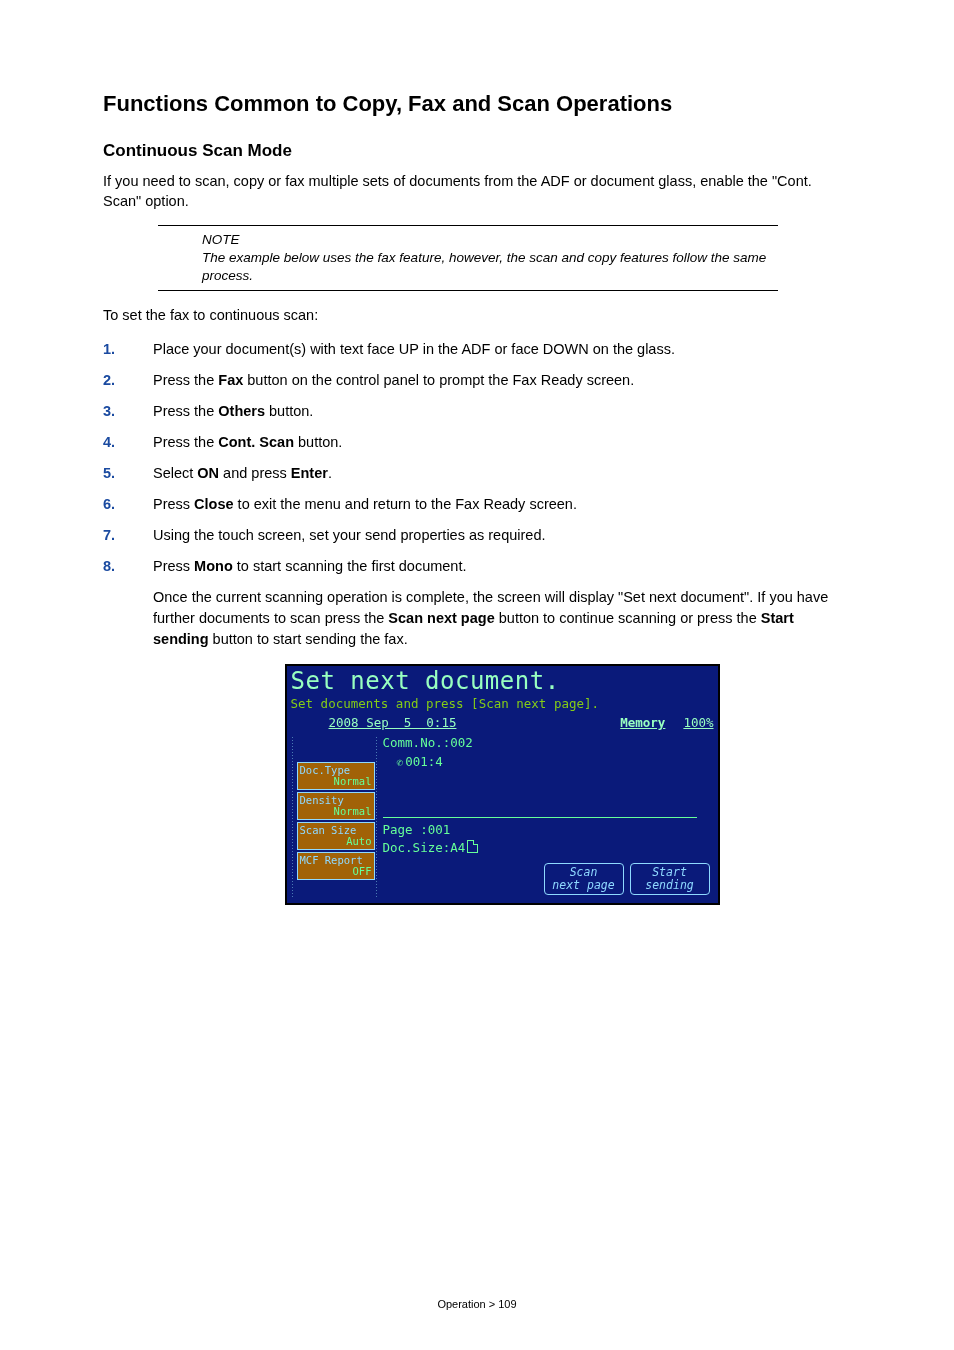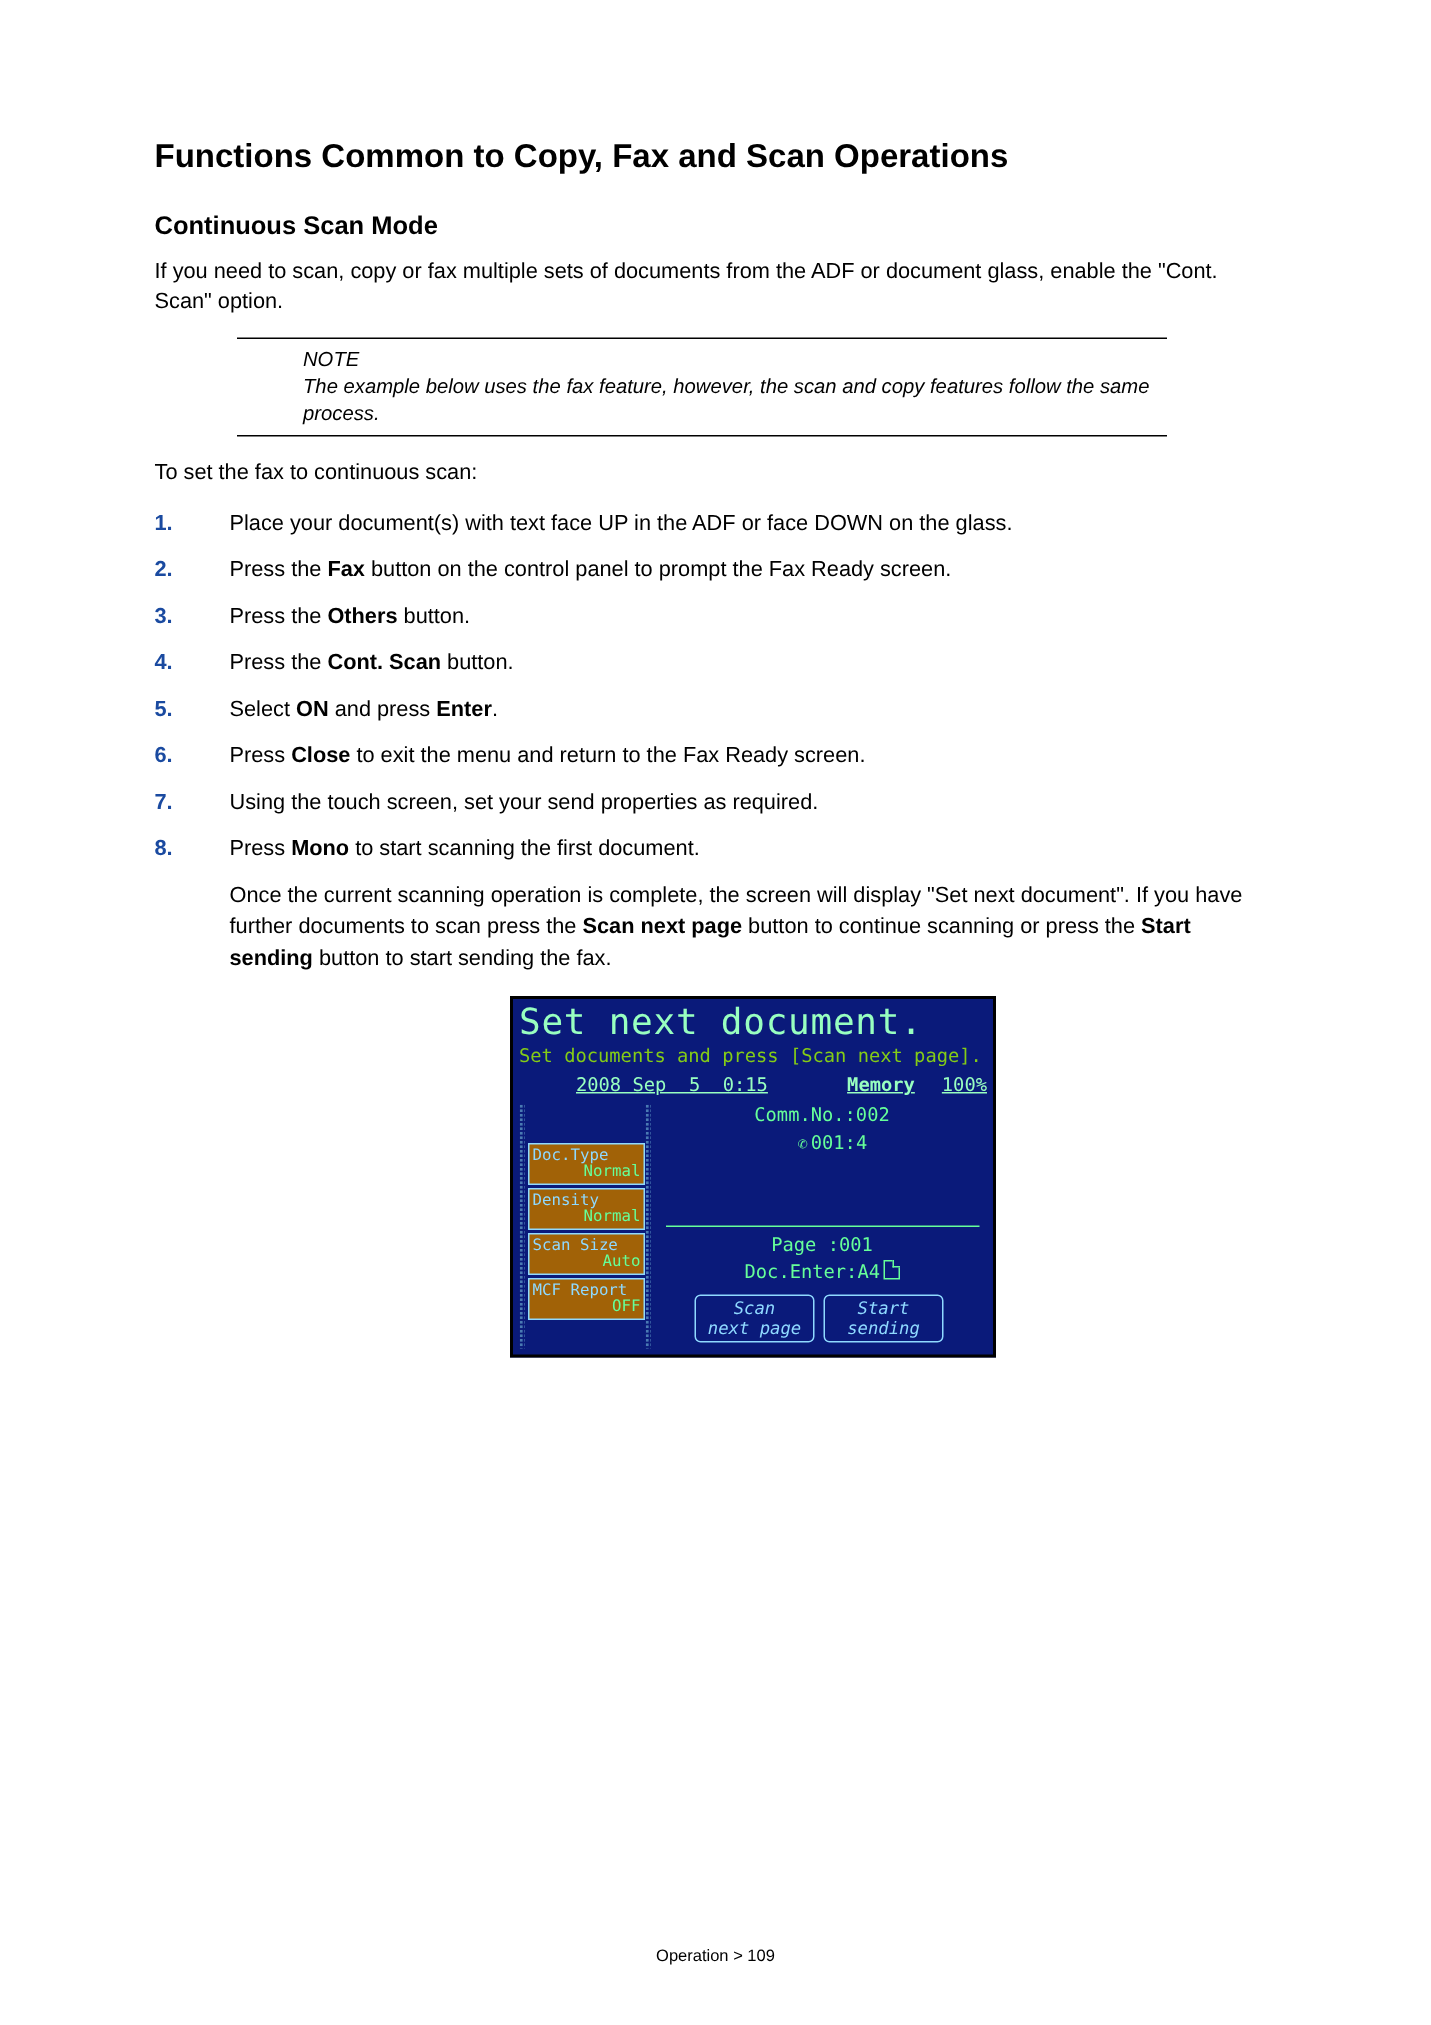--- a/index.html
+++ b/index.html
@@ -79,21 +79,21 @@
     font-weight: bold;
     color: #1A4AA0;
     font-size: 14.5px;
   }
   .step-para {
     margin-top: 10px;
   }
 
   
   .device-screen {
-    width: 324px;
+    width: 435px;
     margin: 14px auto 0 auto;
     background: #0A1A7A;
     border: 2px solid #000;
     font-family: "Lucida Console", Monaco, monospace;
     color: #66FF99;
     padding: 3px 4px 4px 4px;
     box-sizing: border-box;
   }
   .ds-title {
     font-size: 24px;
@@ -160,21 +160,20 @@
   .tab-btn .t1 { font-size: 10.5px; color: #8FD9FF; line-height: 1.05; }
   .tab-btn .t2 { font-size: 10.5px; color: #66FF99; text-align: right; line-height: 1.05; }
 
   .ds-right {
     flex: 1 1 auto;
     margin-left: 8px;
     display: flex;
     flex-direction: column;
     font-size: 12.5px;
     color: #66FF99;
-    align-items: center;
   }
   .ds-right .comm { margin-top: -2px; }
   .ds-right .dial { margin-top: 1px; padding-left: 14px; }
   .ds-right .dial .phone-icon { font-size: 11px; margin-right: 2px; }
   .ds-right .gap { flex: 0 0 44px; }
   .ds-right hr.sep {
     border: none;
     border-top: 1px solid #66FF99;
     margin: 2px 0 3px 0;
     width: 95%;
@@ -302,21 +301,21 @@
 
           <div class="ds-right">
             <div class="comm">Comm.No.:002</div>
             <div class="dial">
               <span class="phone-icon">✆</span><span>001:4</span>
             </div>
             <div class="gap"></div>
             <hr class="sep">
             <div class="page-line">Page :001</div>
             <div class="docsize-line">
-              <span>Doc.Enter:A4</span><span class="pg-icon"></span>
+              <span>Doc.Size:A4</span><span class="pg-icon"></span>
             </div>
             <div class="ds-btn-row">
               <div class="ds-btn">
                 <span>Scan</span>
                 <span>next page</span>
               </div>
               <div class="ds-btn">
                 <span>Start</span>
                 <span>sending</span>
               </div>

